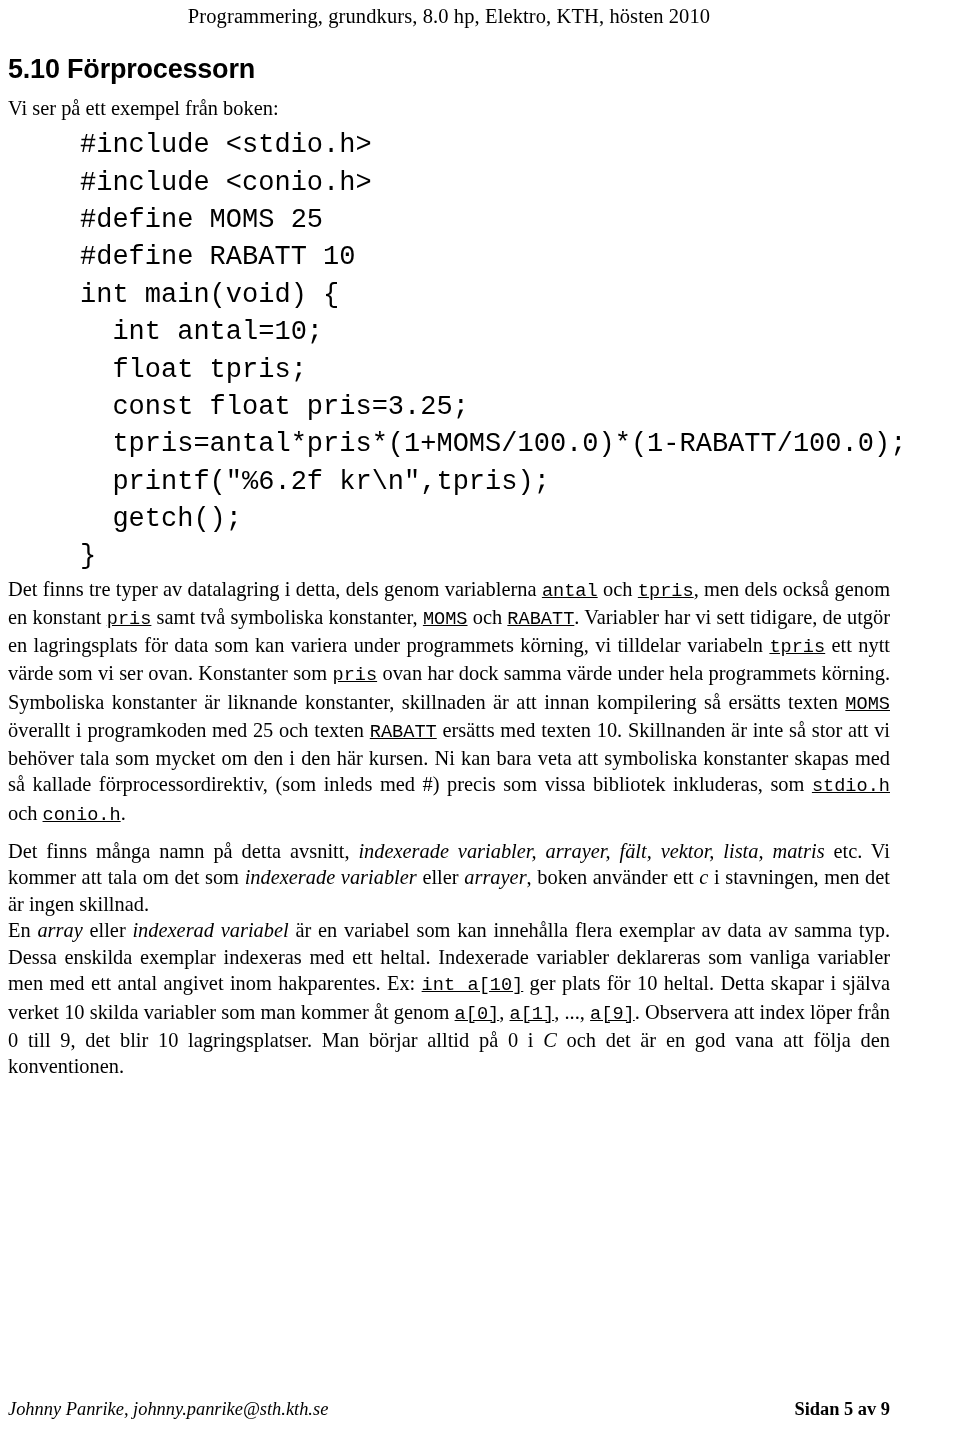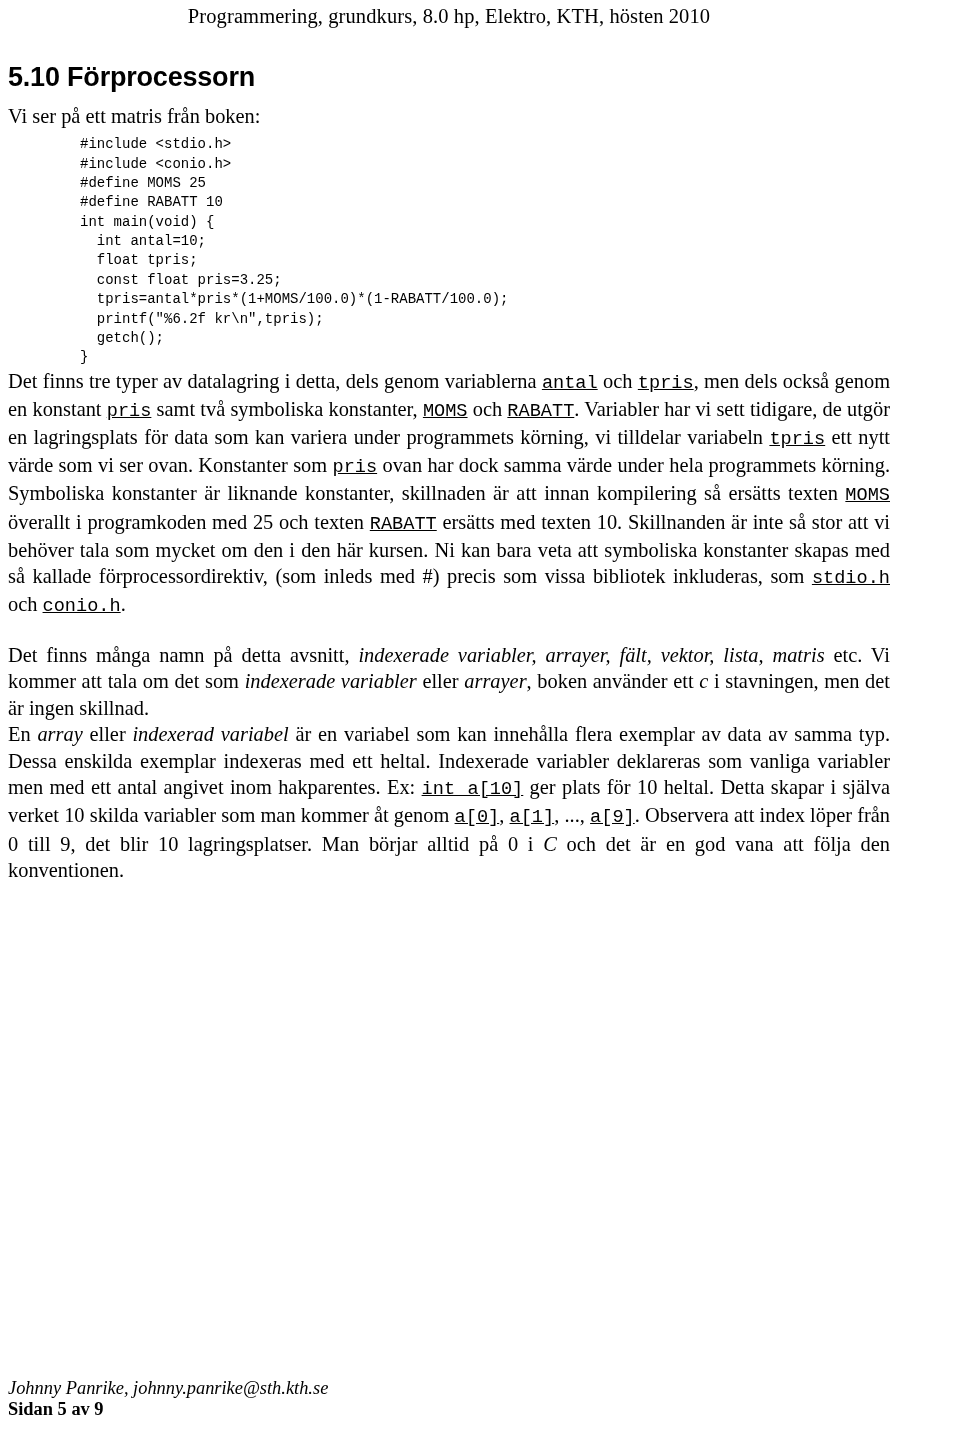--- a/index.html
+++ b/index.html
@@ -31,21 +31,21 @@
     padding-top: 4px;
     letter-spacing: 0.1px;
   }
 
   
   .h-section {
     font-family: "Liberation Sans", "DejaVu Sans", sans-serif;
     font-weight: bold;
     font-size: 27px;
     line-height: 1.15;
-    margin: 32px 0 0 0;
+    margin: 24px 0 0 0;
     letter-spacing: -0.2px;
   }
 
   
   p.body {
     font-size: 20.4px;
     line-height: 1.30;
     text-align: justify;
     margin: 0;
   }
@@ -61,21 +61,21 @@
 
   
   .mono {
     font-family: "Liberation Mono", "DejaVu Sans Mono", monospace;
     font-size: 18.6px;
     letter-spacing: 0px;
     text-decoration: underline;
   }
   pre.code {
     font-family: "Liberation Mono", "DejaVu Sans Mono", monospace;
-    font-size: 14px;
+    font-size: 27px;
     line-height: 1.385;
     margin: 6px 0 0 0;
     padding: 0 0 0 72px;
     white-space: pre;
     color: #000;
   }
   i, em {
     font-style: italic;
   }
 
@@ -88,58 +88,57 @@
   
   .doc-footer {
     position: absolute;
     left: 8px;
     right: 10px;
     bottom: 20px;
     display: flex;
     justify-content: space-between;
     align-items: baseline;
     font-size: 18.4px;
-    flex-direction: column;
   }
   .footer-left {
     font-style: italic;
   }
   .footer-right {
     font-weight: bold;
   }
 </style>
 </head>
 <body>
 
 <div class="page">
 
   <div class="doc-header">Programmering, grundkurs, 8.0 hp, Elektro, KTH, hösten 2010</div>
 
   <h1 class="h-section">5.10 Förprocessorn</h1>
 
-  <p class="body lead">Vi ser på ett matris från boken:</p>
+  <p class="body lead">Vi ser på ett exempel från boken:</p>
 
   <pre class="code">#include &lt;stdio.h&gt;
 #include &lt;conio.h&gt;
 #define MOMS 25
 #define RABATT 10
 int main(void) {
   int antal=10;
   float tpris;
   const float pris=3.25;
   tpris=antal*pris*(1+MOMS/100.0)*(1-RABATT/100.0);
   printf("%6.2f kr\n",tpris);
   getch();
 }</pre>
 
   <p class="body small-gap"><span>Det finns tre typer av datalagring i detta, dels genom variablerna </span><span class="mono">antal</span><span> och </span><span class="mono">tpris</span><span>, men dels också genom en konstant </span><span class="mono">pris</span><span> samt två symboliska konstanter, </span><span class="mono">MOMS</span><span> och </span><span class="mono">RABATT</span><span>. Variabler har vi sett tidigare, de utgör en lagringsplats för data som kan variera under programmets körning, vi tilldelar variabeln </span><span class="mono">tpris</span><span> ett nytt värde som vi ser ovan. Konstanter som </span><span class="mono">pris</span><span> ovan har dock samma värde under hela programmets körning. Symboliska konstanter är liknande konstanter, skillnaden är att innan kompilering så ersätts texten </span><span class="mono">MOMS</span><span> överallt i programkoden med 25 och texten </span><span class="mono">RABATT</span><span> ersätts med texten 10. Skillnanden är inte så stor att vi behöver tala som mycket om den i den här kursen. Ni kan bara veta att symboliska konstanter skapas med så kallade förprocessordirektiv, (som inleds med #) precis som vissa bibliotek inkluderas, som </span><span class="mono">stdio.h</span><span> och </span><span class="mono">conio.h</span><span>.</span></p>
 
 
 
-  <p class="body" style="margin-top:22px;font-family:Liberation Serif, serif;"><span>Det finns många namn på detta avsnitt, </span><i>indexerade variabler, arrayer, fält, vektor, lista, matris</i><span> etc. Vi kommer att tala om det som </span><i>indexerade variabler</i><span> eller </span><i>arrayer</i><span>, boken använder ett </span><i>c</i><span> i stavningen, men det är ingen skillnad.</span></p>
+  <p class="body" style="margin-top:10px;font-family:Liberation Serif, serif;"><span>Det finns många namn på detta avsnitt, </span><i>indexerade variabler, arrayer, fält, vektor, lista, matris</i><span> etc. Vi kommer att tala om det som </span><i>indexerade variabler</i><span> eller </span><i>arrayer</i><span>, boken använder ett </span><i>c</i><span> i stavningen, men det är ingen skillnad.</span></p>
 
   <p class="body para-gap"><span>En </span><i>array</i><span> eller </span><i>indexerad variabel</i><span> är en variabel som kan innehålla flera exemplar av data av samma typ. Dessa enskilda exemplar indexeras med ett heltal. Indexerade variabler deklareras som vanliga variabler men med ett antal angivet inom hakparentes. Ex: </span><span class="mono">int a[10]</span><span> ger plats för 10 heltal. Detta skapar i själva verket 10 skilda variabler som man kommer åt genom </span><span class="mono">a[0]</span><span>, </span><span class="mono">a[1]</span><span>, ..., </span><span class="mono">a[9]</span><span>. Observera att index löper från 0 till 9, det blir 10 lagringsplatser. Man börjar alltid på 0 i </span><i>C</i><span> och det är en god vana att följa den konventionen.</span></p>
 
   <div class="doc-footer">
     <span class="footer-left">Johnny Panrike, johnny.panrike@sth.kth.se</span>
     <span class="footer-right">Sidan 5 av 9</span>
   </div>
 
 </div>
 

